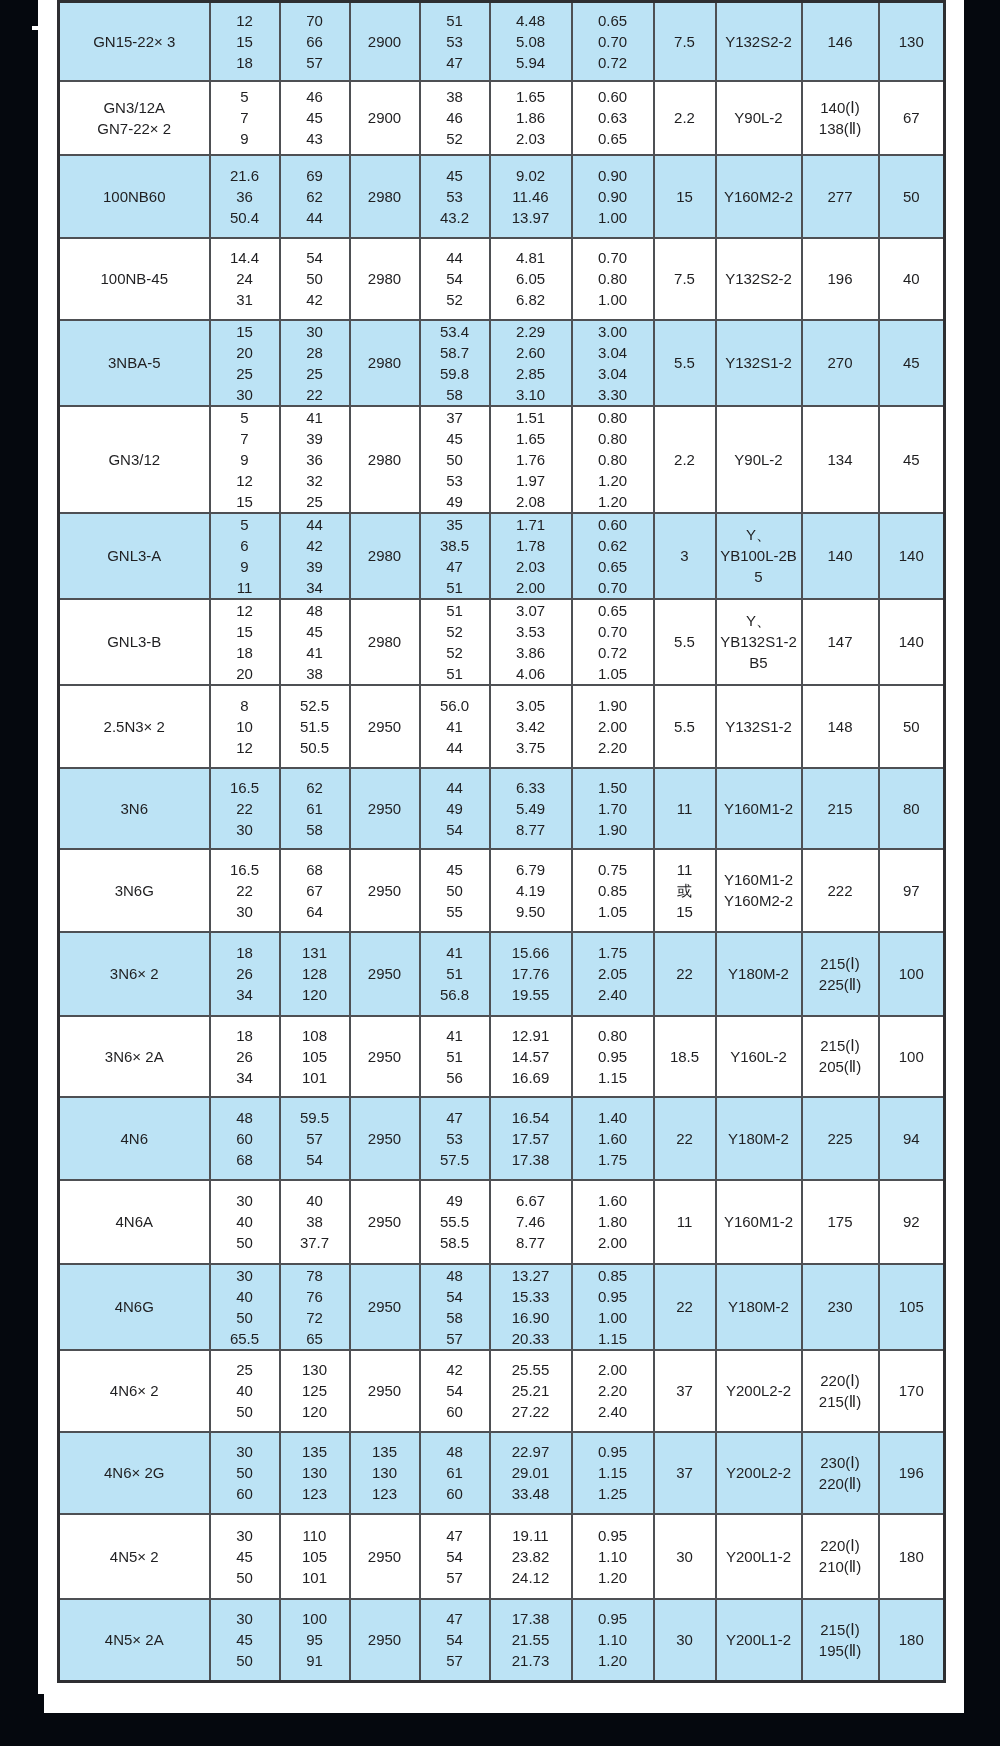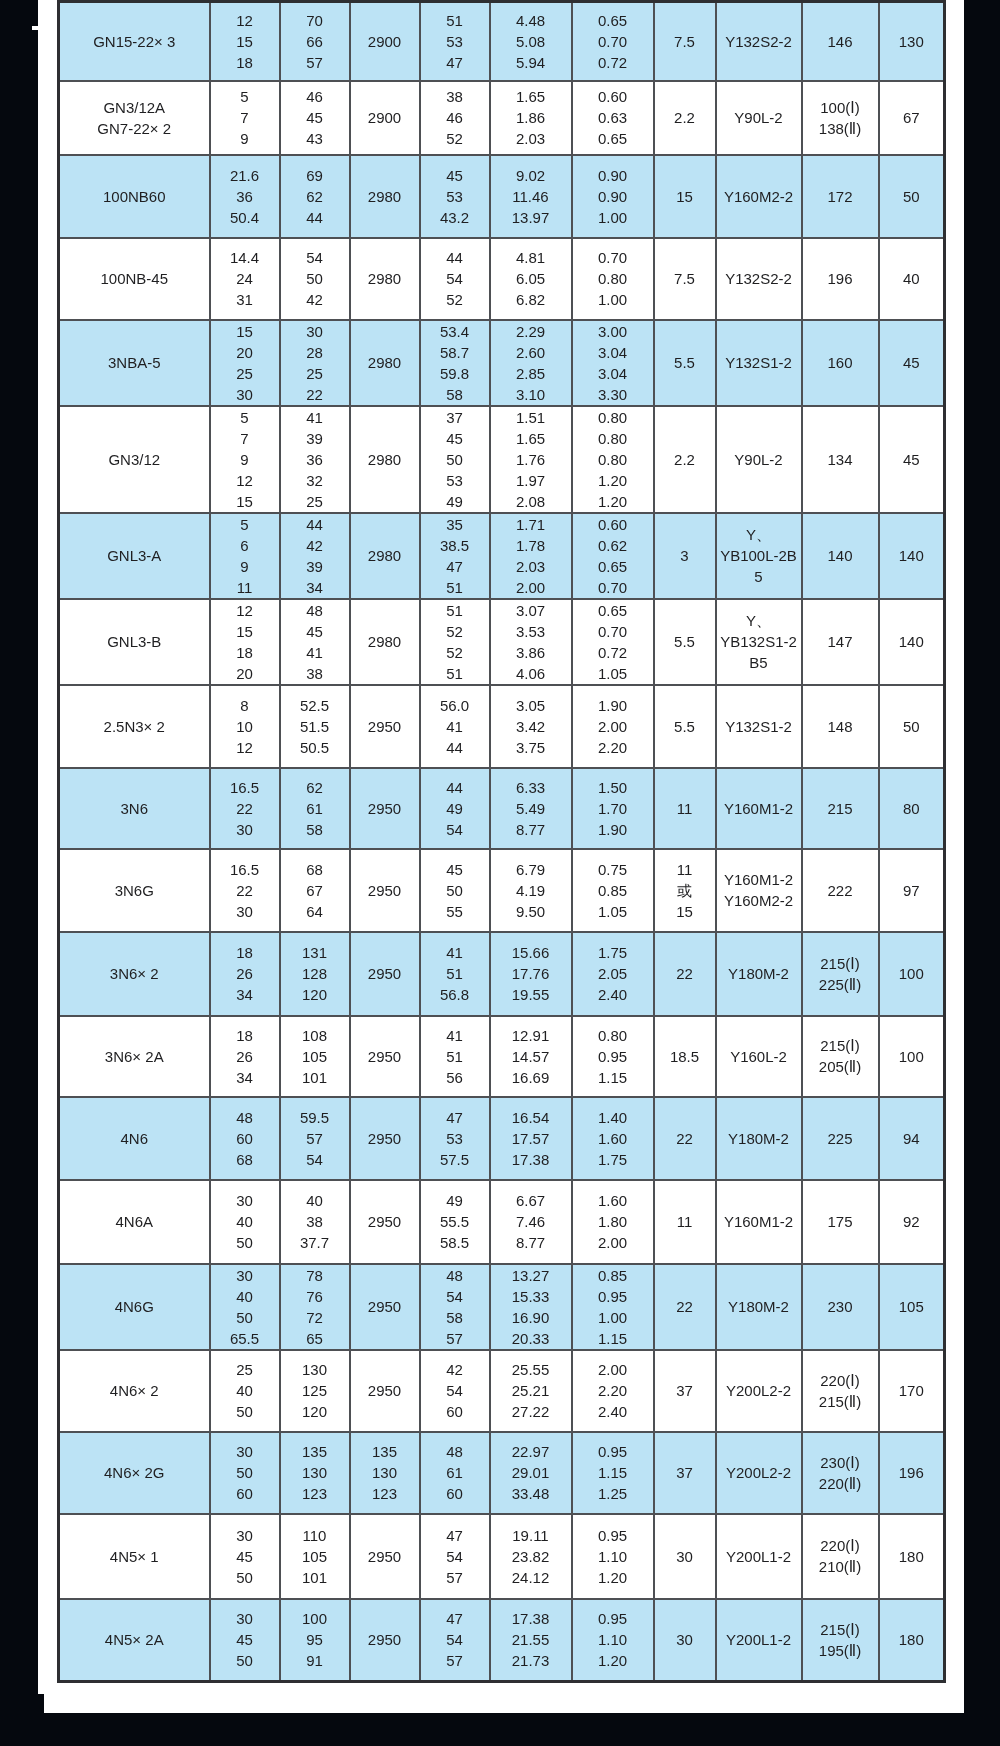--- a/index.html
+++ b/index.html
@@ -101,21 +101,21 @@
 46
 52</td>
           <td>1.65
 1.86
 2.03</td>
           <td>0.60
 0.63
 0.65</td>
           <td>2.2</td>
           <td>Y90L-2</td>
-          <td>100(Ⅰ)
+          <td>140(Ⅰ)
 138(Ⅱ)</td>
           <td>67</td>
         </tr>
         <tr class="hl" style="height: 83px;">
           <td>100NB60</td>
           <td>21.6
 36
 50.4</td>
           <td>69
 62
@@ -125,21 +125,21 @@
 53
 43.2</td>
           <td>9.02
 11.46
 13.97</td>
           <td>0.90
 0.90
 1.00</td>
           <td>15</td>
           <td>Y160M2-2</td>
-          <td>172</td>
+          <td>277</td>
           <td>50</td>
         </tr>
         <tr class="plain" style="height: 82px;">
           <td>100NB-45</td>
           <td>14.4
 24
 31</td>
           <td>54
 50
 42</td>
@@ -176,21 +176,21 @@
           <td>2.29
 2.60
 2.85
 3.10</td>
           <td>3.00
 3.04
 3.04
 3.30</td>
           <td>5.5</td>
           <td>Y132S1-2</td>
-          <td>160</td>
+          <td>270</td>
           <td>45</td>
         </tr>
         <tr class="plain" style="height: 105px;">
           <td>GN3/12</td>
           <td>5
 7
 9
 12
 15</td>
           <td>41
@@ -517,21 +517,21 @@
           <td>0.95
 1.15
 1.25</td>
           <td>37</td>
           <td>Y200L2-2</td>
           <td>230(Ⅰ)
 220(Ⅱ)</td>
           <td>196</td>
         </tr>
         <tr class="plain" style="height: 85px;">
-          <td>4N5× 1</td>
+          <td>4N5× 2</td>
           <td>30
 45
 50</td>
           <td>110
 105
 101</td>
           <td>2950</td>
           <td>47
 54
 57</td>

